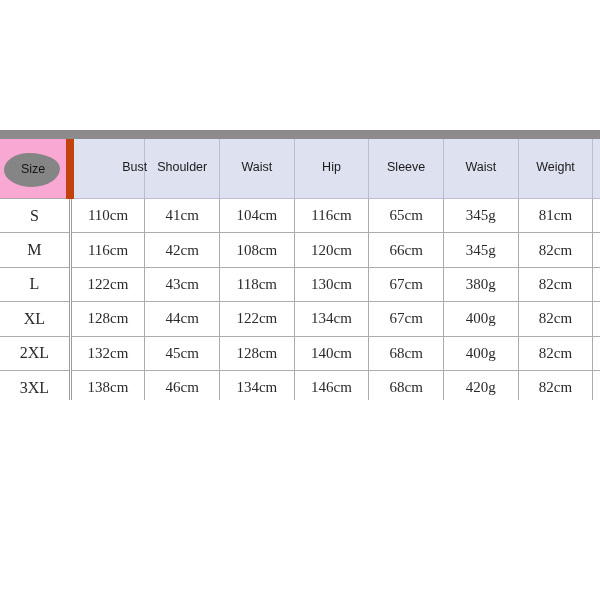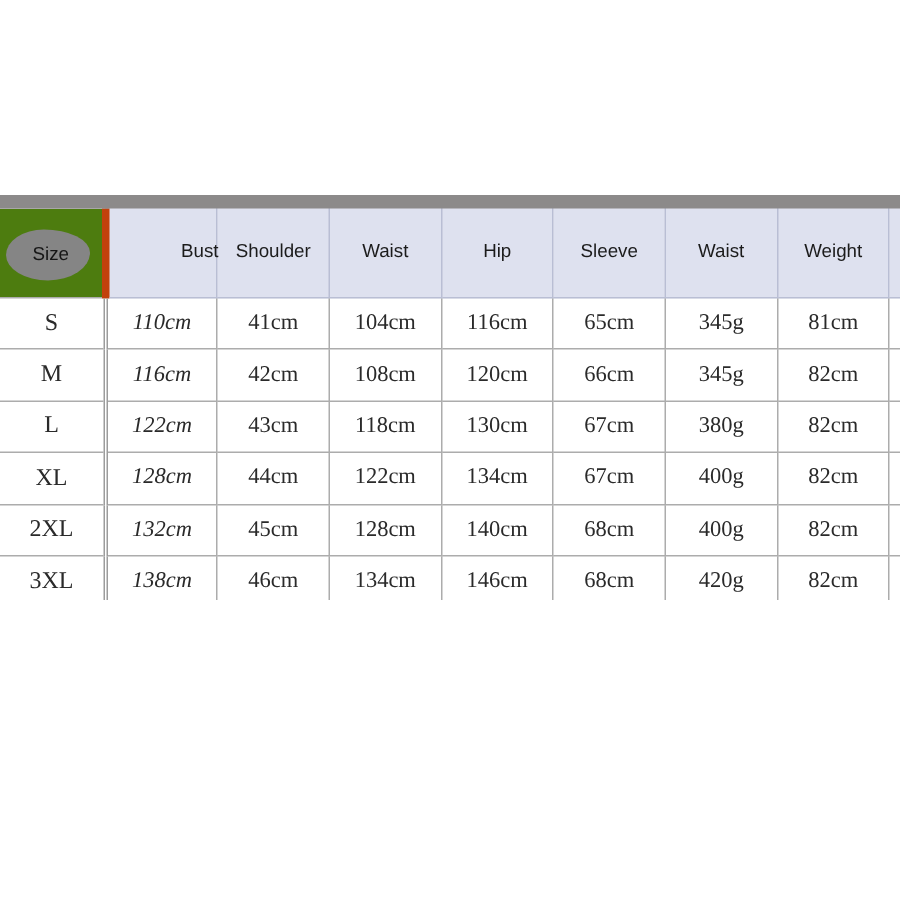--- a/index.html
+++ b/index.html
@@ -55,21 +55,21 @@
     font-weight: normal;
     font-size: 12.5px;
     color: #1b1b1b;
     text-align: center;
     vertical-align: middle;
     background: #dee1ef;
     border: 1px solid #b9bed4;
     white-space: nowrap;
   }
   thead th.size-head {
-    background: #4d7c0f;
+    background: #f9a8d4;
     border: none;
     border-top: 9px solid #8c8a8a;
     color: #161616;
     font-size: 12.5px;
     position: relative;
     overflow: hidden;
   }
   
   thead th.size-head::before {
     content: "";
@@ -101,24 +101,23 @@
     font-family: "Liberation Serif", serif;
   }
   tbody td.size-cell {
     border-left: none;
     border-right: 1px solid #acacac;
     font-size: 16px;
   }
   
   tbody td.first-data {
     border-left: 3px double #9c9c9c;
-    font-style: italic;
   }
   thead th.first-data-head {
-    border-left: 5px solid #c2410c;
+    border-left: 8px solid #c2410c;
     padding-left: 48px;
   }
 </style>
 </head>
 <body>
 
 <div id="chart-viewport">
   <div class="top-band"></div>
 
   <table class="size-chart">

